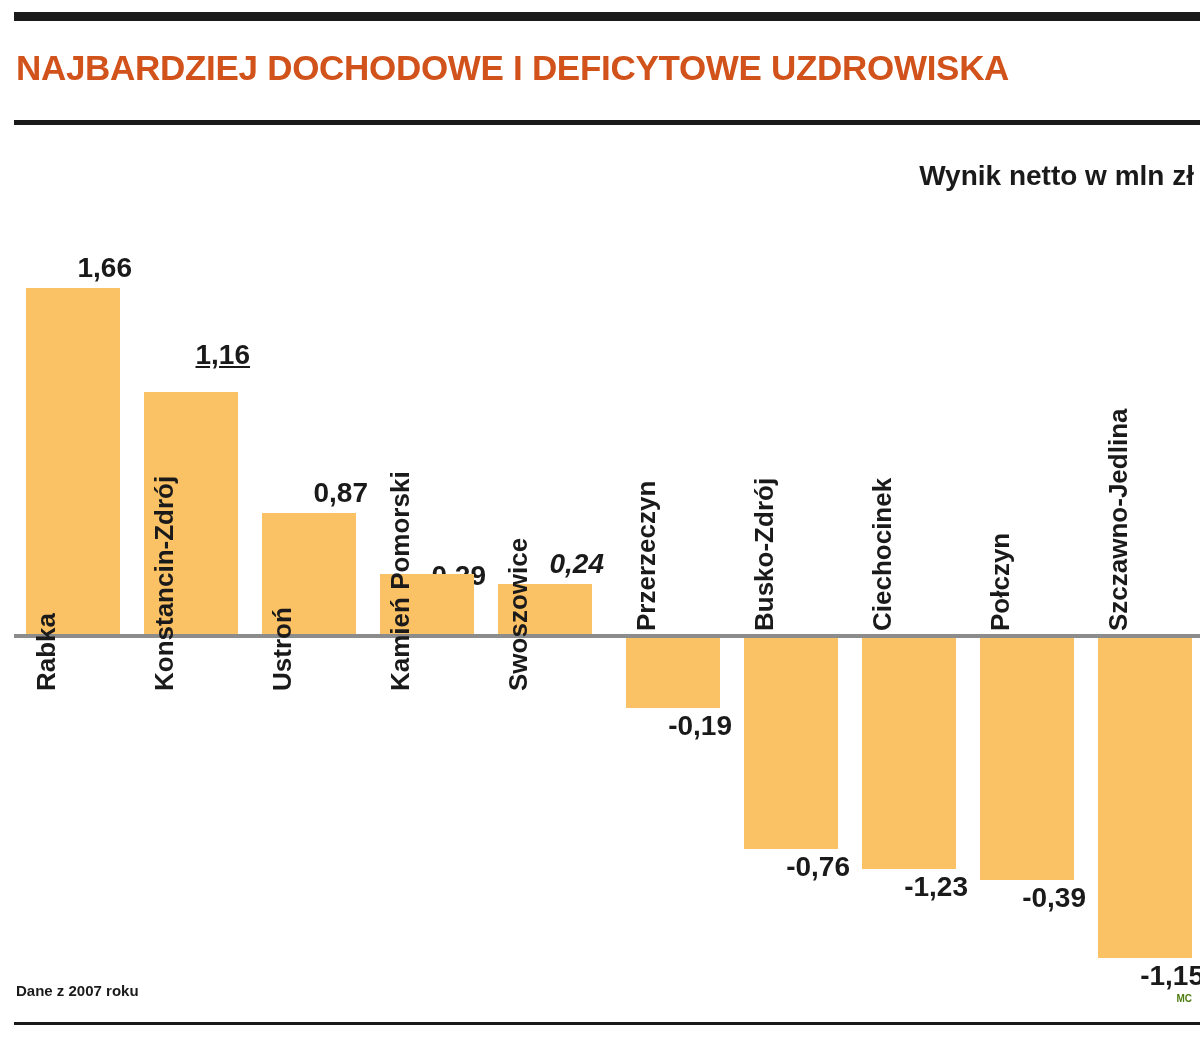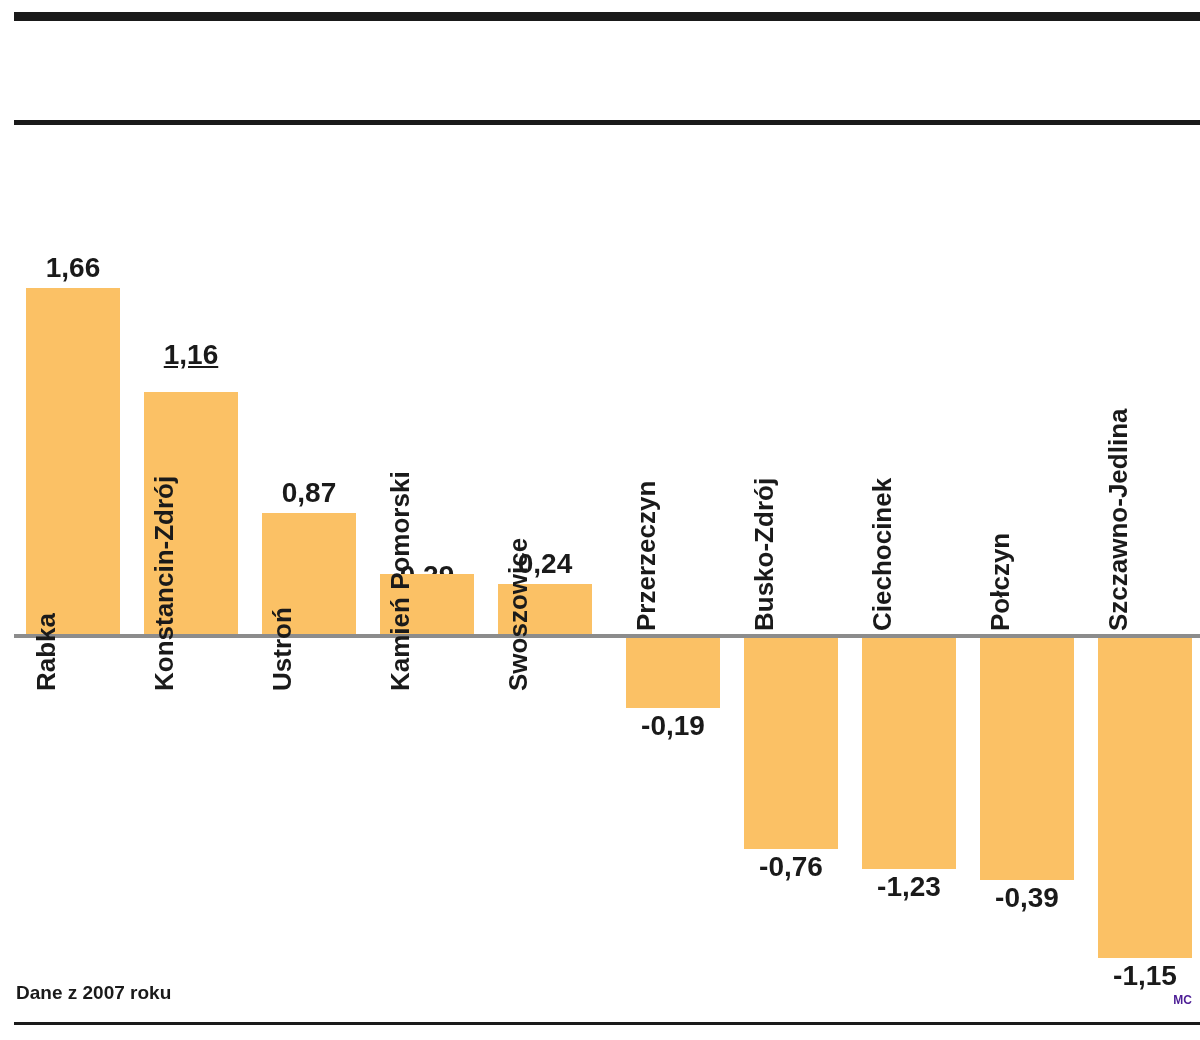--- a/index.html
+++ b/index.html
@@ -83,70 +83,72 @@
     left: 12px;
     right: 12px;
     background: #fbc165;
   }
   .bar.pos { bottom: 346px; }
   .bar.neg { top: 498px; }
   .val {
     position: absolute;
     left: 0;
     right: 0;
-    text-align: center;
+    text-align: right;
     font-size: 28px;
     font-weight: bold;
     color: #1a1a1a;
     white-space: nowrap;
   }
   .cat {
     position: absolute;
     font-size: 26px;
     font-weight: bold;
     color: #1a1a1a;
     white-space: nowrap;
     transform-origin: left bottom;
     transform: rotate(-90deg);
   }
   .footer-src {
     position: absolute;
     left: 16px;
     top: 982px;
-    font-size: 19px;
+    font-size: 15px;
     font-weight: bold;
     color: #1a1a1a;
   }
   .footer-credit {
     position: absolute;
     right: 8px;
     top: 993px;
-    font-size: 12px;
-    font-weight: bold;
-    color: #4c1d95;
+    font-size: 10px;
+    font-weight: bold;
+    color: #4d7c0f;
   }
   .bottom-rule {
     position: absolute;
     left: 14px;
     top: 1022px;
     width: 1186px;
     height: 3px;
     background: #1a1a1a;
   }
 </style>
 </head>
 <body>
 
 <div class="page">
 
   <div class="top-rule"></div>
 
+  <div class="title">NAJBARDZIEJ DOCHODOWE I DEFICYTOWE UZDROWISKA</div>
 
   <div class="title-rule"></div>
 
+  <div class="subtitle">Wynik netto w mln zł</div>
 
   <div class="plot">
     <div class="zero-line"></div>
 
     <div class="bar-slot" style="left:0px;width:118px;">
       <div class="val" style="bottom: 696px;">1,66</div>
       <div class="bar pos" style="height: 346px; bottom: 346px;"></div>
       <div class="cat" style="left:48px;top:520px;">Rabka</div>
     </div>
 
@@ -164,21 +166,21 @@
 
     <div class="bar-slot" style="left:354px;width:118px;">
       <div class="val" style="bottom: 388px;">0,29</div>
       <div class="bar pos" style="height:-18px;height:0;"></div>
 
       <div class="bar pos" style="height: 60px; bottom: 346px;"></div>
       <div class="cat" style="left:48px;top:520px;">Kamień Pomorski</div>
     </div>
 
     <div class="bar-slot" style="left:472px;width:118px;">
-      <div class="val" style="bottom: 400px;">0,24</div>
+      <div class="val" style="bottom: 400px; font-style: italic;">0,24</div>
       <div class="bar pos" style="height: 50px; bottom: 346px;"></div>
       <div class="cat" style="left:48px;top:520px;">Swoszowice</div>
     </div>
 
     <div class="bar-slot" style="left:600px;width:118px;">
       <div class="bar neg" style="height: 70px; top: 498px;"></div>
       <div class="val" style="top: 570px;">-0,19</div>
       <div class="cat" style="left:48px;top:460px;">Przerzeczyn</div>
     </div>
 

